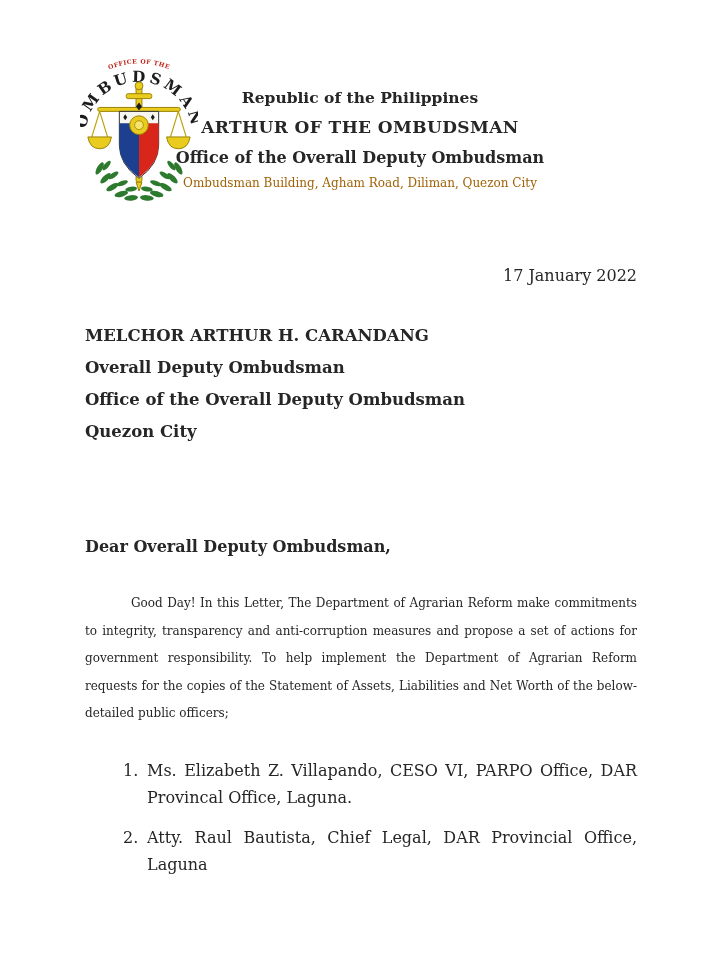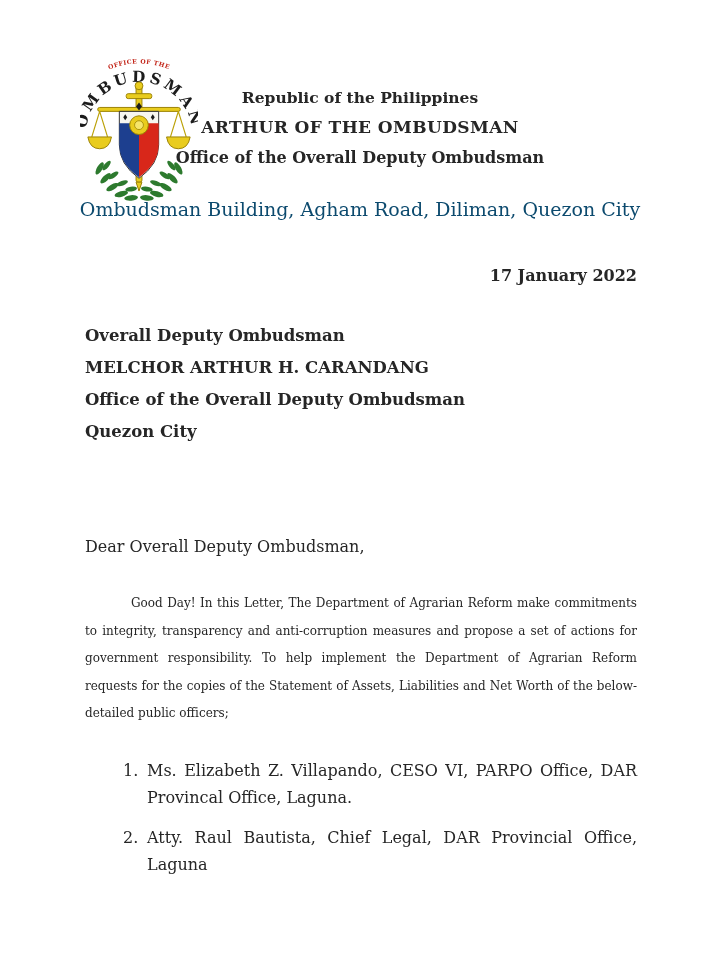--- a/index.html
+++ b/index.html
@@ -6,28 +6,28 @@
   .page {
     position:relative; width:720px; height:960px; background:#ffffff;
     font-family:"DejaVu Serif", serif; color:#262626; overflow:hidden;
   }
   .seal { position:absolute; left:80px; top:50px; width:118px; height:168px; }
 
   .header-line { position:absolute; left:0; width:720px; text-align:center; white-space:nowrap; }
   .hl1 { top:88px;  font-size:15.5px; font-weight:bold; }
   .hl2 { top:117px; font-size:17px;   font-weight:bold; letter-spacing:0.4px; }
   .hl3 { top:148px; font-size:16px;   font-weight:bold; }
-  .hl4 { top:198px; font-size:19px;   color:#0c4a6e; }
+  .hl4 { top:176px; font-size:12px;   color:#a16207; }
 
-  .date { position:absolute; top:266px; right:83px; font-size:16px; font-weight:bold;margin-left:24px; }
+  .date { position:absolute; top:266px; right:83px; font-size:16px; font-weight:normal;margin-left:24px; }
 
   .recipient { position:absolute; left:85px; top:320px; font-size:16.5px; font-weight:bold; line-height:32px; }
   .recipient div { white-space:nowrap; }
 
-  .salutation { position:absolute; left:85px; top:537px; font-size:16px; }
+  .salutation { position:absolute; left:85px; top:537px; font-size:16px;font-weight:bold; }
 
   .body-par {
     position:absolute; left:85px; top:590px; width:552px;
     font-size:12px; line-height:27.5px; text-align:justify; text-indent:46px;
   }
 
   .list { position:absolute; left:85px; top:757px; width:552px; font-size:16px; line-height:27px; }
   .list-item { position:relative; padding-left:62px; text-align:justify; margin-bottom:13px; }
   .list-item .num { position:absolute; left:38px; top:0; }
 </style>
@@ -93,22 +93,22 @@
   </svg>
 
   <div class="header-line hl1">Republic of the Philippines</div>
   <div class="header-line hl2">ARTHUR OF THE OMBUDSMAN</div>
   <div class="header-line hl3">Office of the Overall Deputy Ombudsman</div>
   <div class="header-line hl4">Ombudsman Building, Agham Road, Diliman, Quezon City</div>
 
   <div class="date">17 January 2022</div>
 
   <div class="recipient">
+    <div>MELCHOR ARTHUR H. CARANDANG</div>
     <div>Overall Deputy Ombudsman</div>
-    <div>MELCHOR ARTHUR H. CARANDANG</div>
     <div>Office of the Overall Deputy Ombudsman</div>
     <div>Quezon City</div>
   </div>
 
   <div class="salutation">Dear Overall Deputy Ombudsman,</div>
 
   <div class="body-par">Good Day! In this Letter, The Department of Agrarian Reform make commitments to integrity, transparency and anti-corruption measures and propose a set of actions for government responsibility. To help implement the Department of Agrarian Reform requests for the copies of the Statement of Assets, Liabilities and Net Worth of the below-detailed public officers;</div>
 
   <div class="list">
     <div class="list-item">

